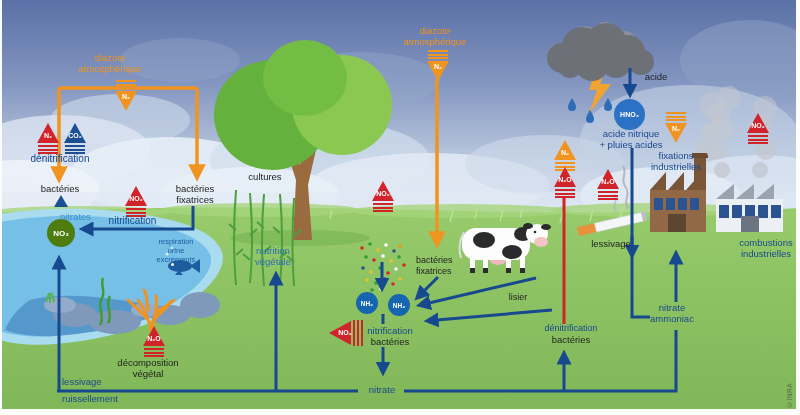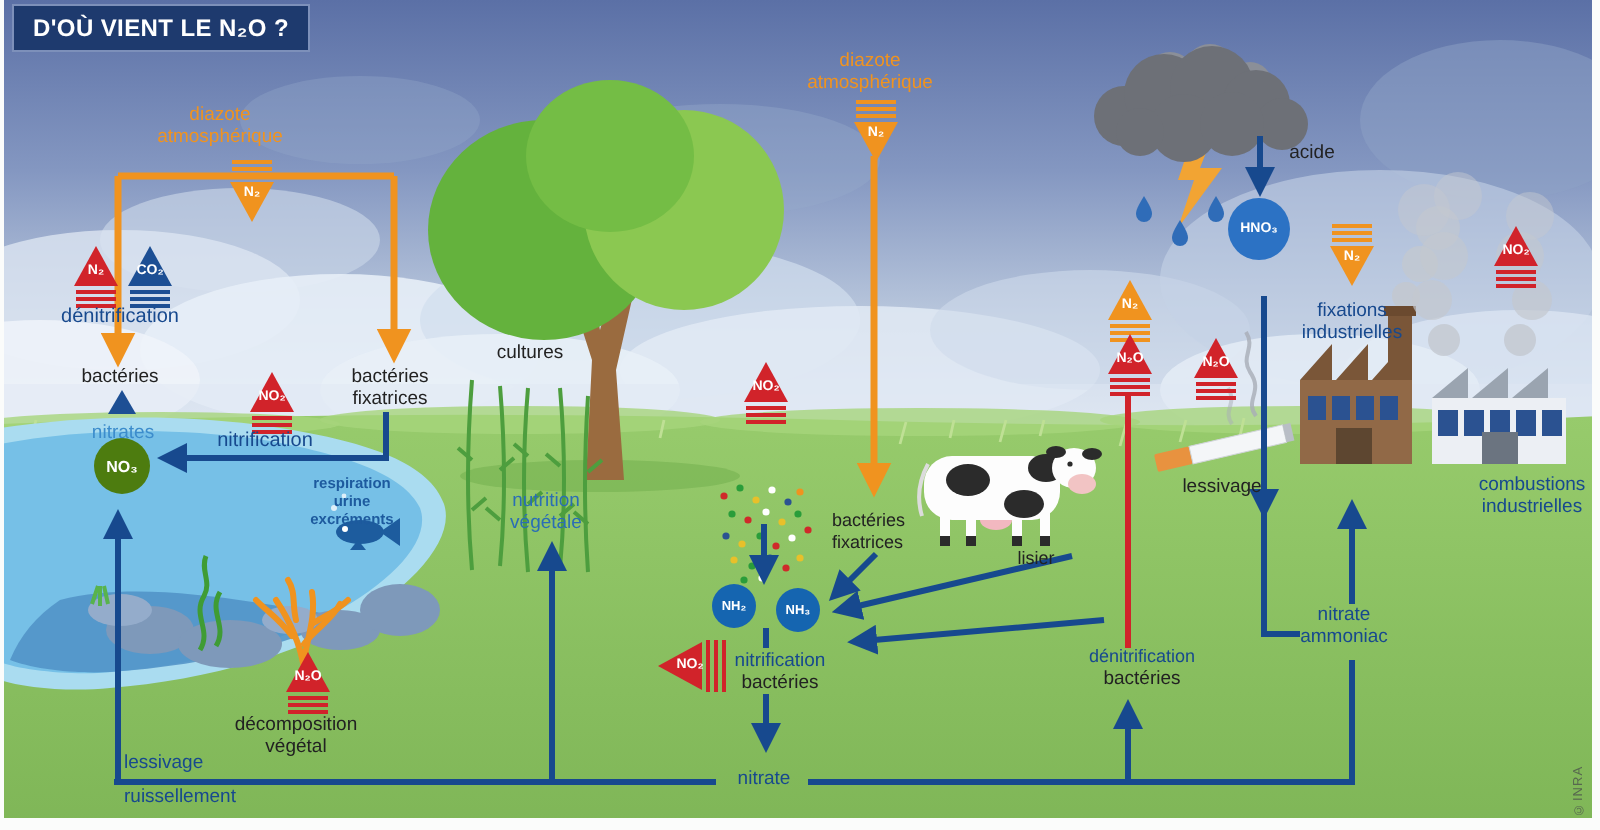--- a/index.html
+++ b/index.html
@@ -5,21 +5,21 @@
   html,body{margin:0;padding:0;background:#fff}
   .stage{position:relative;width:800px;height:415px;overflow:hidden;background:#fff;
          font-family:"Liberation Sans",sans-serif}
   .stage svg{position:absolute;left:0;top:0}
   #scene{z-index:0}
   #flows{z-index:1}
   .lb{position:absolute;z-index:4;white-space:pre-line;line-height:1.18;text-align:center;
       font-weight:normal;font-size:9.5px}
   .c-blue{color:#17498e}.c-mblue{color:#3c8ccc}.c-blue2{color:#2a6db5}
   .c-black{color:#222}.c-orange{color:#f0931f}.c-resp{color:#1d5a9e}
-  .w-norm{font-weight:bold}.ta-l{text-align:left}
+  .w-norm{font-weight:normal}.ta-l{text-align:left}
   .title-banner{position:absolute;left:6px;top:2px;width:147px;height:22px;z-index:5;
       background:#1e3a6e;border:1px solid #7d90ba;color:#fff;font-size:12px;font-weight:bold;
       text-align:center;line-height:22px;letter-spacing:.2px}
   .credit{position:absolute;left:786px;top:360px;height:48px;z-index:4;writing-mode:vertical-rl;
       transform:rotate(180deg);font-size:6.5px;color:#57684f;letter-spacing:.5px}
   
   .gas{position:absolute;width:24px;z-index:3;--c:#d1232a}
   .g-red{--c:#d1232a}.g-blue{--c:#1d4f94}.g-orange{--c:#f0931f}
   .tri{width:0;height:0;margin:0 auto}
   .t-up{border-left:11px solid transparent;border-right:11px solid transparent;
@@ -288,49 +288,50 @@
     <path d="M632,236 V246" marker-end="url(#ab)"></path>
     <path d="M676,302 V263" marker-end="url(#ab)"></path>
     <path d="M630,68 V85" marker-end="url(#ab)"></path>
     <path d="M438,277 L424,291" marker-end="url(#ab)"></path>
     <path d="M536,278 L429,303" marker-end="url(#ab)"></path>
     <path d="M552,310 L437,320" marker-end="url(#ab)"></path>
   </g>
   <path d="M564,197 V324" stroke="#d1232a" stroke-width="3" fill="none"></path>
 </svg>
 
-<div class="title-banner">D'OÙ VIENT LE N₂O ?</div>
 <div class="credit">©INRA</div>
 
 <div class="lb c-orange" style="left:60px;top:52px;width:100px">diazote
 atmosphérique</div>
 <div class="lb c-blue" style="left:20px;top:153px;width:80px;font-size:10px">dénitrification</div>
 <div class="lb c-black" style="left:30px;top:183px;width:60px">bactéries</div>
 <div class="lb c-black" style="left:165px;top:183px;width:60px">bactéries
 fixatrices</div>
-<div class="lb c-mblue" style="left:34px;top:211px;width:55px">nitrates</div>
+<div class="lb c-mblue" style="left:48px;top:211px;width:55px">nitrates</div>
 <div class="lb c-blue" style="left:95px;top:215px;width:75px;font-size:10px">nitrification</div>
 <div class="lb c-resp w-norm" style="left:145px;top:238px;width:62px;font-size:7.5px">respiration
 urine
 excréments</div>
 <div class="lb c-black" style="left:235px;top:171px;width:60px">cultures</div>
 <div class="lb c-blue2" style="left:243px;top:245px;width:60px">nutrition
 végétale</div>
 <div class="lb c-orange" style="left:385px;top:25px;width:100px">diazote
 atmosphérique</div>
 <div class="lb c-black ta-l" style="left:416px;top:255px;width:60px;font-size:9px">bactéries
 fixatrices</div>
 <div class="lb c-blue" style="left:355px;top:325px;width:70px">nitrification</div>
 <div class="lb c-black" style="left:355px;top:336px;width:70px">bactéries</div>
 <div class="lb c-blue" style="left:360px;top:384px;width:44px">nitrate</div>
-<div class="lb c-black" style="left:496px;top:274px;width:44px;font-size:9px">lisier</div>
+<div class="lb c-black" style="left:496px;top:292px;width:44px;font-size:9px">lisier</div>
 <div class="lb c-black" style="left:578px;top:238px;width:66px">lessivage</div>
 <div class="lb c-blue" style="left:535px;top:323px;width:72px;font-size:9px">dénitrification</div>
 <div class="lb c-black" style="left:535px;top:334px;width:72px">bactéries</div>
 <div class="lb c-black" style="left:636px;top:71px;width:40px">acide</div>
+<div class="lb c-blue" style="left:592px;top:128px;width:78px">acide nitrique
++ pluies acides</div>
 <div class="lb c-blue" style="left:645px;top:150px;width:62px">fixations
 industrielles</div>
 <div class="lb c-blue" style="left:730px;top:237px;width:72px">combustions
 industrielles</div>
 <div class="lb c-blue" style="left:640px;top:302px;width:64px">nitrate
 ammoniac</div>
 <div class="lb c-black" style="left:108px;top:357px;width:80px">décomposition
 végétal</div>
 <div class="lb c-blue ta-l" style="left:62px;top:376px;width:60px">lessivage</div>
 <div class="lb c-blue ta-l" style="left:62px;top:393px;width:80px">ruissellement</div>

